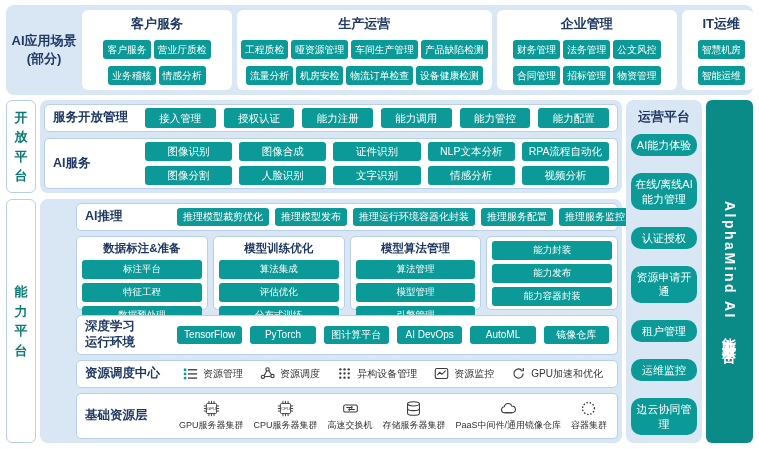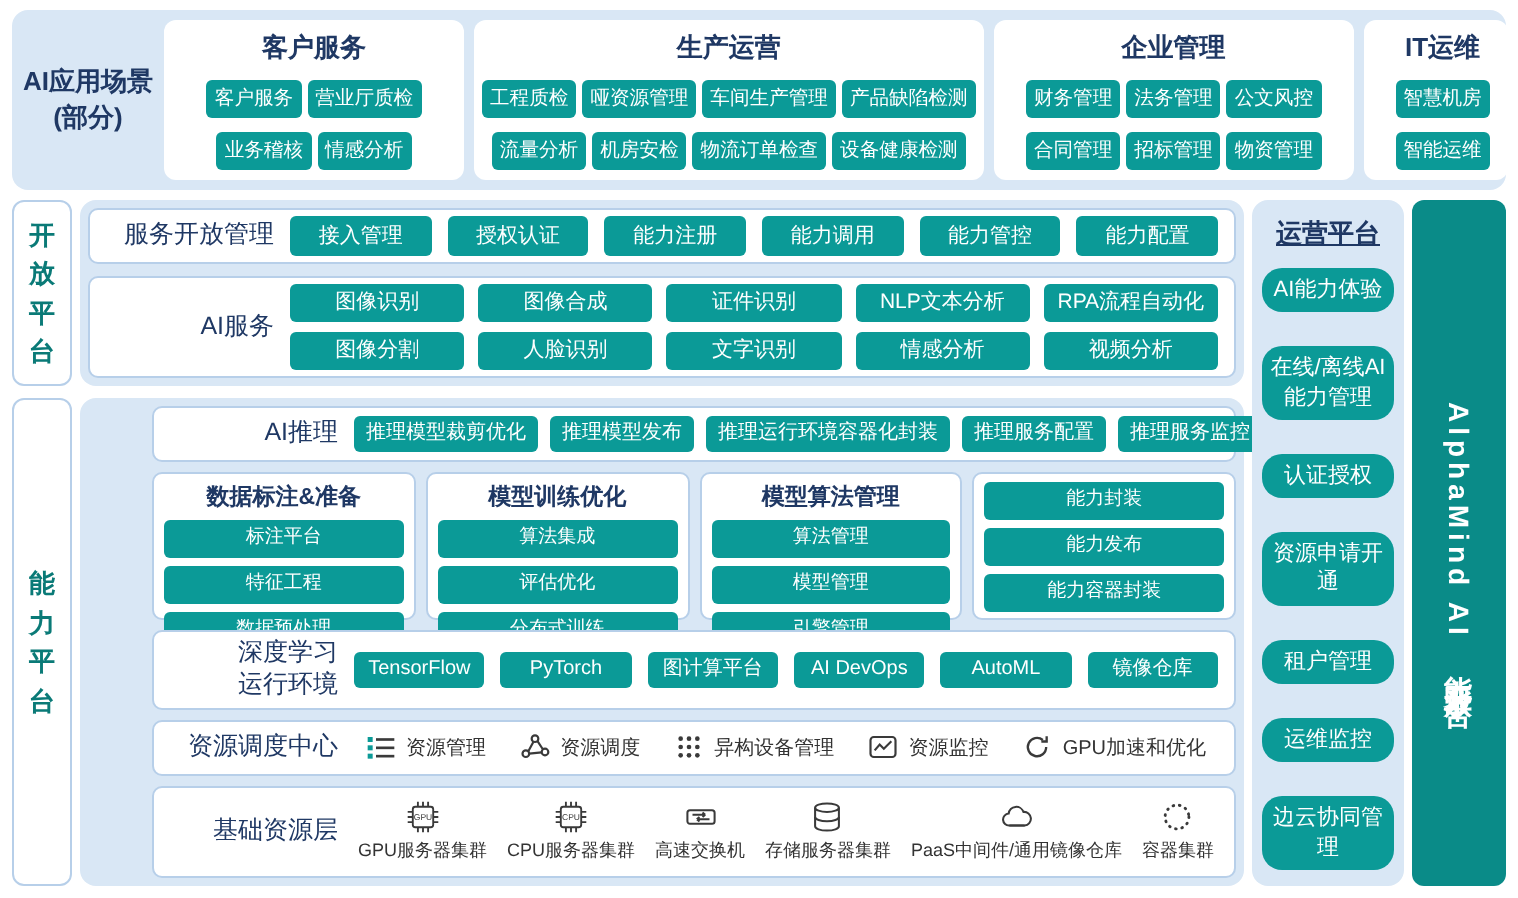--- a/index.html
+++ b/index.html
@@ -50,21 +50,21 @@
     border-radius:8px; padding:4px; display:flex; flex-direction:column;
     justify-content:space-between; gap:3px;
   }
   .sec-open{ top:100px; height:93px; }
   .sec-cap{ top:199px; height:244px;padding-left:36px; }
   .row-panel{
     background:#fff; border:1px solid var(--panel-border); border-radius:5px;
     display:flex; align-items:center; padding:3px 8px; gap:8px; min-height:28px;
   }
   .row-label{
-    font-weight:normal; font-size:12.5px; color:var(--navy); text-align:right;
+    font-weight:bold; font-size:12.5px; color:var(--navy); text-align:left;
     flex:0 0 84px; line-height:1.25;
   }
   .flow{ display:flex; flex:1; gap:8px; }
   .flow .chip{ flex:1; }
   .grid5{ display:grid; flex:1; grid-template-columns:repeat(5,1fr); gap:5px 7px; }
   .sec-cap .row-panel .chip{ font-size:10px; }
   
   .panels-row{ display:flex; gap:5px; height:74px; }
   .sub-panel{
     flex:1; background:#fff; border:1px solid var(--panel-border); border-radius:5px;
@@ -83,21 +83,21 @@
     display:flex; flex-direction:column; align-items:center; gap:2px;
     font-size:9px; color:var(--ink); text-align:center; white-space:nowrap;
   }
   .icon{ display:inline-flex; line-height:0; }
   
   .ops{
     position:absolute; left:626px; top:100px; width:76px; height:343px;
     background:var(--band); border-radius:8px; display:flex; flex-direction:column;
     justify-content:space-between; padding:8px 5px;
   }
-  .ops-title{ text-align:center; font-weight:bold; font-size:13px; color:var(--navy);text-decoration:underline; }
+  .ops-title{ text-align:center; font-weight:bold; font-size:13px; color:var(--navy); }
   .ops .chip{ font-size:11px; white-space:normal; line-height:1.3; padding:4px 2px;border-radius:10px; }
   
   .brand-bar{
     position:absolute; left:706px; top:100px; width:47px; height:343px;
     background:var(--teal-dark); border-radius:6px;
     display:flex; align-items:center; justify-content:center;
   }
   .brand-text{
     writing-mode:vertical-rl; text-orientation:mixed; color:#fff; font-weight:bold;
     font-size:14px; letter-spacing:2.5px; white-space:nowrap;

